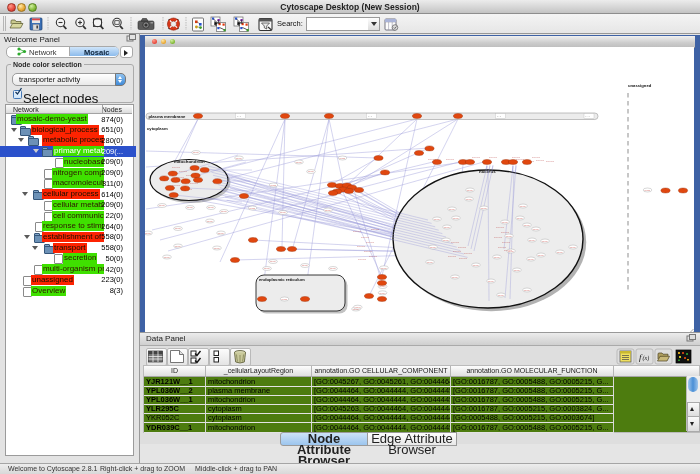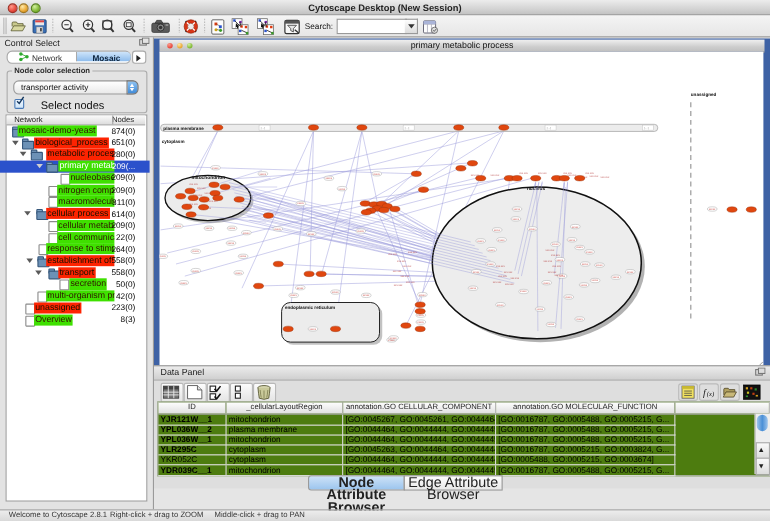--- a/index.html
+++ b/index.html
@@ -160,21 +160,21 @@
 <path d="M393.8 13.5 l1 1 1.6-2" stroke="#333" stroke-width="0.7" fill="none"></path>
 </g>
       </svg>
     <div class="abs" style="left:277px;top:4.5px;font-size:7.5px;color:#111;">Search:</div>
     <div class="abs" style="left:306px;top:2.5px;width:62px;height:12px;background:#fff;border:1px solid #999;"></div>
     <div class="abs" style="left:368px;top:2.5px;width:11px;height:12px;background:linear-gradient(#fdfdfd,#dcdcdc);border:1px solid #999;border-left:none;"></div>
     <div class="abs" style="left:370.5px;top:7.5px;width:0;height:0;border-left:3px solid transparent;border-right:3px solid transparent;border-top:4px solid #333;"></div>
   </div>
 
   <div id="cpanel" class="abs">
-    <div id="cptitle" class="abs">Control Select</div>
+    <div id="cptitle" class="abs">Welcome Panel</div>
     <svg class="abs" style="left:126px;top:0" width="10" height="9">
         <rect x="1" y="2" width="6" height="5" fill="none" stroke="#777" stroke-width="1"></rect>
         <rect x="3.5" y="0.5" width="6" height="5" fill="#e3e3e3" stroke="#777" stroke-width="1"></rect>
       </svg>
     <div class="tabbar abs"></div>
     <div class="abs" style="left:69px;top:12.6px;width:48.5px;height:9.4px;background:linear-gradient(#cfe5fa,#8cbbec);border-left:1px solid #a9a9a9;border-radius:0 5px 5px 0;"></div>
     <div class="abs" style="left:120px;top:12px;width:11px;height:10px;background:#fff;border:1px solid #a9a9a9;border-radius:3px;"></div>
     <div class="abs" style="left:124px;top:15.5px;width:0;height:0;border-top:3px solid transparent;border-bottom:3px solid transparent;border-left:4.5px solid #222;"></div>
     <svg class="abs" style="left:17px;top:13px" width="10" height="9">
         <circle cx="2" cy="2" r="1.6" fill="#2daa2d"></circle>
@@ -188,21 +188,21 @@
     <div class="abs" style="left:11px;top:26.5px;background:#e3e3e3;padding:0 2px;font-size:7px;font-weight:bold;color:#2a2a2a;">Node color selection</div>
     <div class="combo abs"></div>
     <div class="abs" style="left:19px;top:41px;font-size:7.5px;color:#111;">transporter activity</div>
     <div class="abs" style="left:115px;top:39px;width:9px;height:11px;background:linear-gradient(#8fc3f2,#3f8ad8);border:1px solid #777;border-radius:0 5px 5px 0;"></div>
     <div class="abs" style="left:117.5px;top:41.5px;width:0;height:0;border-left:2.5px solid transparent;border-right:2.5px solid transparent;border-bottom:3px solid #fff;"></div>
     <div class="abs" style="left:117.5px;top:46px;width:0;height:0;border-left:2.5px solid transparent;border-right:2.5px solid transparent;border-top:3px solid #fff;"></div>
     <div class="abs" style="left:13px;top:56px;width:7px;height:7px;background:linear-gradient(#eef6ff,#cfe6fa);border:1.2px solid #4779b6;border-radius:1.5px;"></div>
     <svg class="abs" style="left:13px;top:52px" width="12" height="12">
         <path d="M2.5 6 L4.5 8 L8.5 2" stroke="#16385f" stroke-width="1.3" fill="none"></path>
       </svg>
-    <div class="abs" style="left:37px;top:56.5px;font-size:10px;color:#111;">Select nodes</div>
+    <div class="abs" style="left:23px;top:56.5px;font-size:13px;color:#111;">Select nodes</div>
 
     <div class="tree abs">
       <div class="trh abs"></div>
       <div class="abs" style="left:7px;top:0.5px;font-size:7px;color:#222;">Network</div>
       <div class="abs" style="right:11px;top:0.5px;font-size:7px;color:#222;">Nodes</div>
       <div class="abs" style="left:96px;top:0;width:1px;height:8px;background:#a3a3a3;"></div>
       <div id="treerows">
           <div class="abs trow" style="top:9.0px;">
             <div class="fold" style="left:10.7px;">
               <div class="ftab"></div>
@@ -317,21 +317,20 @@
           </div>
         </div>
     </div>
   </div>
 
   <div id="netwin" class="abs">
     <div id="ntitle" class="abs">
       <div class="abs ntl" style="left:7px;background:radial-gradient(circle at 35% 30%,#ff9a8a,#e7493d 65%);"></div>
       <div class="abs ntl" style="left:16px;background:radial-gradient(circle at 35% 30%,#ffe9a8,#e9a733 65%);"></div>
       <div class="abs ntl" style="left:25px;background:radial-gradient(circle at 35% 30%,#d2f0a0,#82b937 65%);"></div>
-      <div id="ntext" class="abs">primary metabolic process</div>
     </div>
     <svg id="graph" class="abs" style="left:5px;top:12px;background:#fff" width="549" height="289" viewBox="145 47 549 289">
         <path d="M214.0 170.0 L456.0 245.0 M220.0 175.0 L459.0 248.0 M224.0 180.0 L461.0 251.0 M225.0 185.0 L463.0 254.0 M222.0 190.0 L465.0 257.0 M217.0 194.0 L458.0 252.0 M210.0 198.0 L460.0 255.0 M202.0 201.0 L462.0 247.0 M228.0 175.0 L464.0 250.0 M230.0 188.0 L466.0 253.0 M244.0 196.0 L458.0 249.0 M253.0 240.0 L460.0 251.0 M281.0 249.0 L461.0 252.0 M292.0 249.0 L462.0 253.0 M235.0 260.0 L459.0 254.0 M331.0 185.0 L458.0 247.0 M341.0 187.0 L460.0 249.0 M348.0 186.0 L462.0 251.0 M353.0 188.0 L464.0 252.0 M343.0 191.0 L461.0 254.0 M361.0 190.0 L463.0 250.0 M336.0 192.0 L459.0 252.0 M198.0 119.0 L175.0 170.0 M198.0 119.0 L166.0 177.0 M285.0 119.0 L262.0 296.0 M285.0 119.0 L220.0 262.0 M329.0 119.0 L305.0 296.0 M329.0 119.0 L343.0 184.0 M417.0 119.0 L345.0 187.0 M417.0 119.0 L382.0 276.0 M458.0 119.0 L370.0 294.0 M458.0 119.0 L347.0 189.0 M285.0 119.0 L282.0 246.0 M329.0 119.0 L293.0 247.0 M417.0 119.0 L192.0 177.0 M458.0 119.0 L214.0 182.0 M437.0 161.0 L152.0 230.0 M463.0 161.0 L160.0 240.0 M470.0 161.0 L146.0 209.0 M429.0 148.0 L146.0 167.0 M378.0 158.0 L146.0 151.0 M487.0 161.0 L168.0 251.0 M487.0 165.0 L467.0 247.0 M490.0 165.0 L470.0 250.0 M493.0 165.0 L473.0 252.0 M513.0 165.0 L503.0 250.0 M516.0 165.0 L508.0 255.0 M513.0 166.0 L509.0 300.0 M487.0 166.0 L489.0 302.0 M463.0 165.0 L455.0 240.0 M462.0 252.0 L512.0 304.0 M429.0 148.0 L343.0 186.0 M385.0 172.0 L344.0 188.0 M378.0 158.0 L332.0 184.0 M342.0 190.0 L382.0 277.0 M353.0 187.0 L382.0 283.0" stroke="#9e9edc" stroke-width="0.6" fill="none" opacity="0.75"></path>
 
 <rect x="146" y="113" width="452" height="6.5" rx="3.2" fill="#ececec" stroke="#a8a8a8" stroke-width="0.7"></rect>
 <text x="148.5" y="118" font-size="4.2" font-weight="bold" fill="#111">plasma membrane</text>
 <text x="147" y="130" font-size="4.2" font-weight="bold" fill="#111">cytoplasm</text>
 <text x="628" y="87" font-size="4.2" font-weight="bold" fill="#111">unassigned</text>
 <line x1="628" y1="93" x2="628" y2="291" stroke="#9a9a9a" stroke-width="1.1" stroke-dasharray="4.5 3.5"></line>
 <ellipse cx="489" cy="240" rx="95" ry="69" fill="#555" opacity="0.45" transform="translate(2.2,2.2)"></ellipse>

